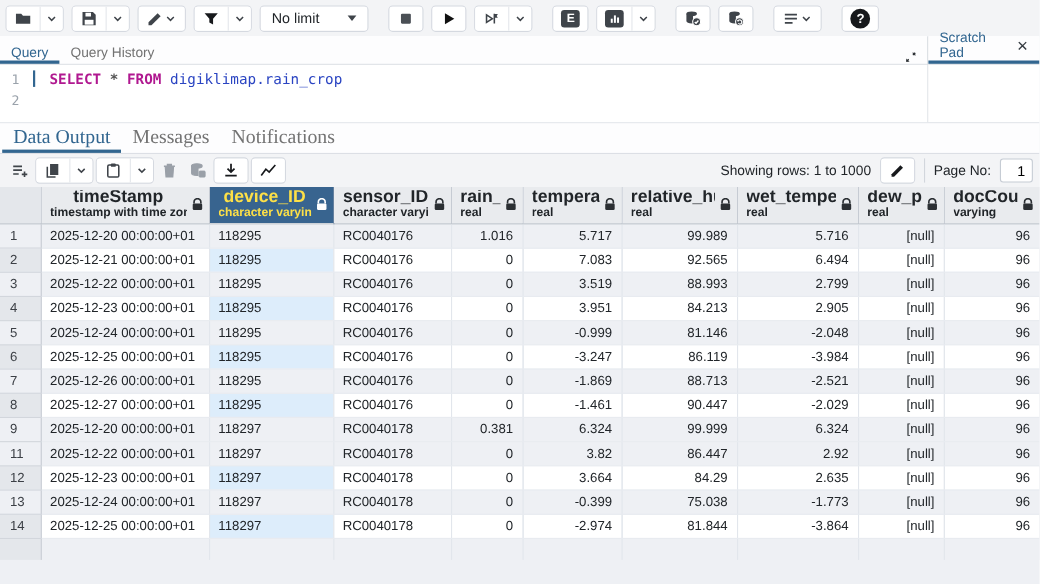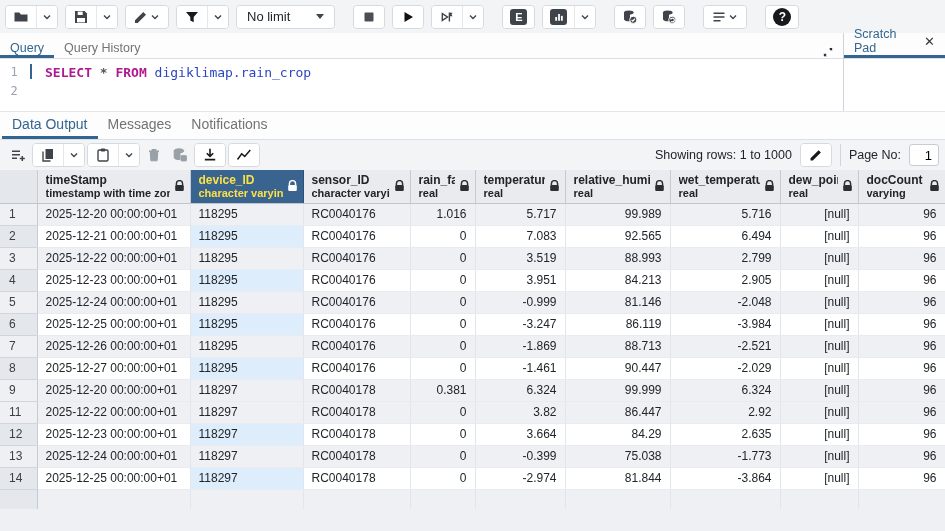--- a/index.html
+++ b/index.html
@@ -34,38 +34,38 @@
   .caret-bar { position:absolute; left:30px; top:5px; width:2px; height:15px; background:#326690; }
   .code { padding:4px 0 0 17px; line-height:19px; white-space:pre; }
   .kw { color:#b01890; font-weight:bold; }
   .op { color:#555; font-weight:bold; }
   .ident { color:#2a44c2; }
   .scratch-body { flex:1; background:#fff; }
   .close-x { font-size:13px; color:#343a40; line-height:1; cursor:pointer; }
 
   
   .out-tabbar { height:29px; flex:0 0 29px; display:flex; align-items:stretch; border-top:1px solid #e3e6ea; border-bottom:1px solid #dcdfe5; background:#fdfdfe; padding-left:2px; }
-  .out-tabbar .tab { font-size:14px; }
+  .out-tabbar .tab { font-size:18px;font-family:Liberation Serif, serif; }
 
   
   .grid-toolbar { height:30px; flex:0 0 30px; background:#f3f4f6; display:flex; align-items:center; padding:0 6px; gap:2px; }
   .flat-btn { background:transparent; border:none; padding:2px 4px; display:flex; align-items:center; cursor:pointer; }
   .muted path, .muted rect, .muted ellipse, .muted circle { fill:#9aa0a8 !important; stroke:#9aa0a8; }
   .status-right { margin-left:auto; display:flex; align-items:center; gap:8px; }
   .status-text { font-size:12.5px; color:#212529; }
   .sep-v { width:1px; height:22px; background:#d2d6dc; }
   .pageno-input { width:30px; height:22px; border:1px solid #c6ccd4; border-radius:3px; text-align:right; padding-right:6px; font-size:13px; font-family:"Liberation Sans",sans-serif; }
 
   
   .grid-wrap { flex:1 1 auto; overflow:hidden; background:#eef0f4; }
   table.grid { border-collapse:collapse; table-layout:fixed; width:945px; }
   .grid th { position:relative; height:33px; background:#e9ebee; border-right:1px solid #c6cbd3; border-bottom:1px solid #bfc5cc; text-align:left; vertical-align:middle; padding:2px 20px 2px 8px; }
   .grid th.rownum-h { background:#e4e7eb; padding:0; }
   .grid th.selected { background:#38648f; color:#fde047; border-right-color:#2c507a; }
-  .col-name { font-weight:bold; font-size:12px; line-height:14px; white-space:nowrap; overflow:hidden; }
+  .col-name { font-weight:bold; font-size:16px; line-height:14px; white-space:nowrap; overflow:hidden;text-align:center; }
   .col-type { font-size:11px; line-height:13px; color:inherit; white-space:nowrap; overflow:hidden; }
   .lock { position:absolute; right:5px; top:50%; transform:translateY(-50%); display:flex; }
   .grid td { height:22px; padding:0 8px; border-right:1px solid #e2e6ec; border-bottom:1px solid #e8ebf0; white-space:nowrap; overflow:hidden; font-size:12px; color:#212529; background:#fff; }
   .grid tr.odd td { background:#eef0f4; }
   .grid td.rownum { background:#e4e7eb; border-right:1px solid #c6cbd3; border-bottom:1px solid #d2d6dc; color:#3c4046; padding-left:9px; }
   .grid td.selcol { background:#ddedfb; }
   .grid td.num { text-align:right; }
   .grid tr.filler td { height:20px; background:#eef0f4; border-bottom:none; }
   .grid tr.filler td.rownum { background:#e4e7eb; }
 </style>

